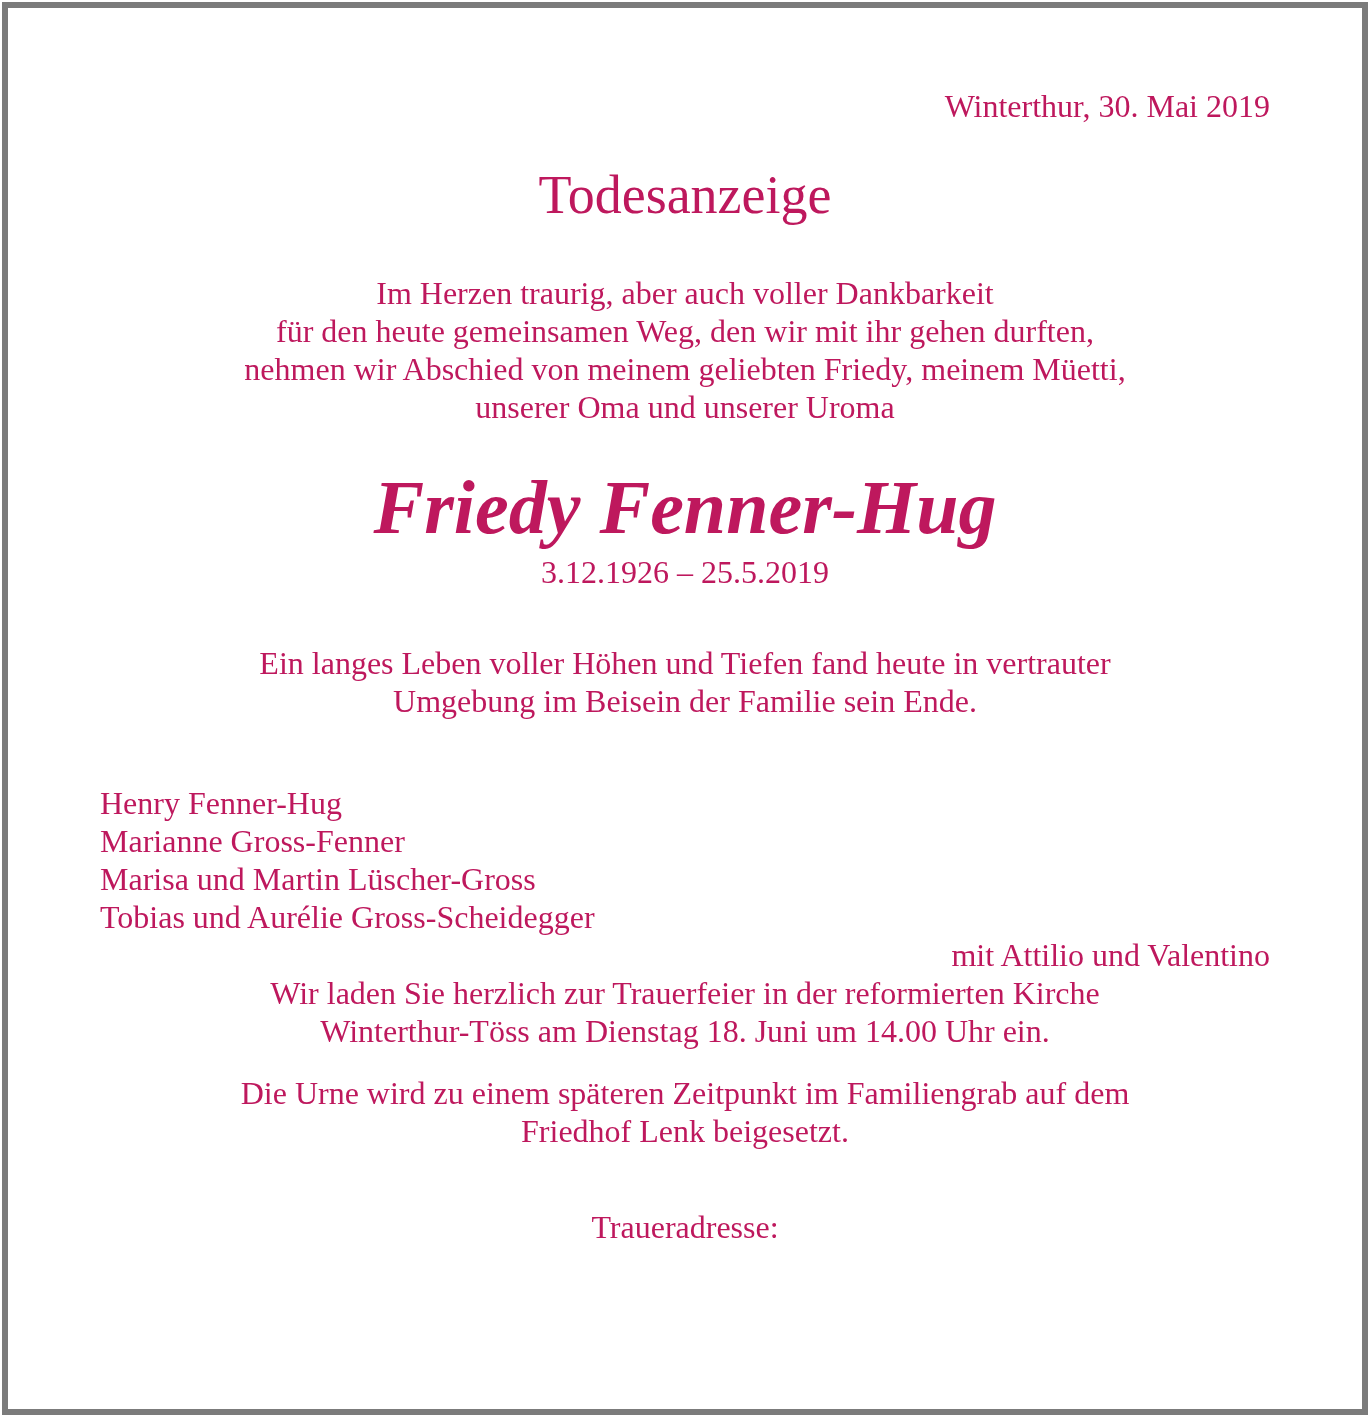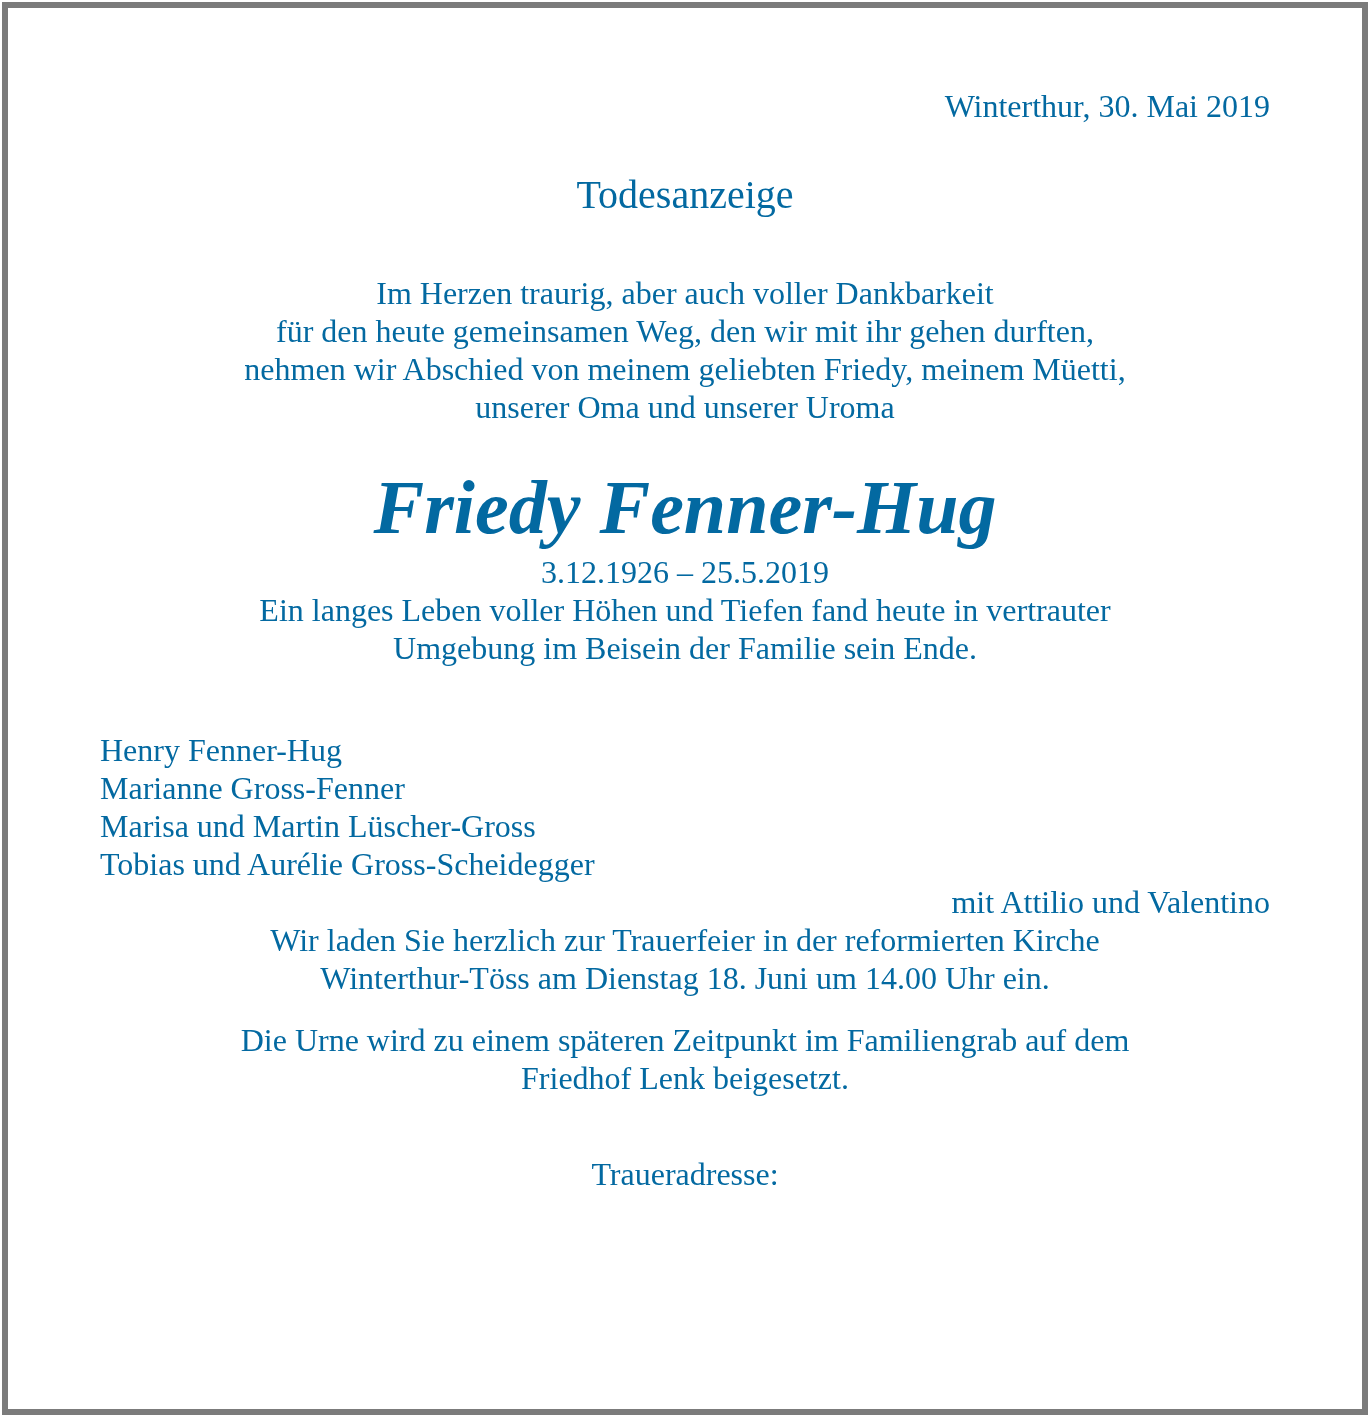--- a/index.html
+++ b/index.html
@@ -6,21 +6,21 @@
     margin: 0;
     padding: 0;
     background: #ffffff;
   }
   .page {
     position: relative;
     width: 1370px;
     height: 1417px;
     background: #ffffff;
     font-family: "Liberation Serif", "DejaVu Serif", serif;
-    color: #0369a1;
+    color: #be185d;
     overflow: hidden;
   }
   .frame {
     position: absolute;
     top: 2px; left: 2px; right: 2px; bottom: 2px;
     border: 6px solid #7b7b7b;
     box-sizing: border-box;
   }
   .content {
     position: absolute;
@@ -30,25 +30,25 @@
   }
   .body-text {
     font-size: 32px;
     line-height: 38px;
   }
   .center { text-align: center; }
   .right  { text-align: right; }
   .left   { text-align: left; }
 
   .date-block      { margin-top: 79px; }
-  .notice-title    { margin-top: 40px; font-size: 40px; line-height: 60px; }
+  .notice-title    { margin-top: 40px; font-size: 54px; line-height: 60px; }
   .intro-block     { margin-top: 49px; }
   .deceased-name   { margin-top: 41px; font-size: 76px; line-height: 80px; font-weight: 700; font-style: italic; }
   .life-dates      { margin-top: 6px; }
-  .passing-block   { }
+  .passing-block   { margin-top: 53px; }
   .family-block    { margin-top: 64px; }
   .family-indent   { padding-left: 35px; text-align: right; }
   .ceremony-block  { }
   .burial-block    { margin-top: 24px; }
   .mourning-block  { margin-top: 58px; }
 </style>
 </head>
 <body>
 
 <div class="page">

